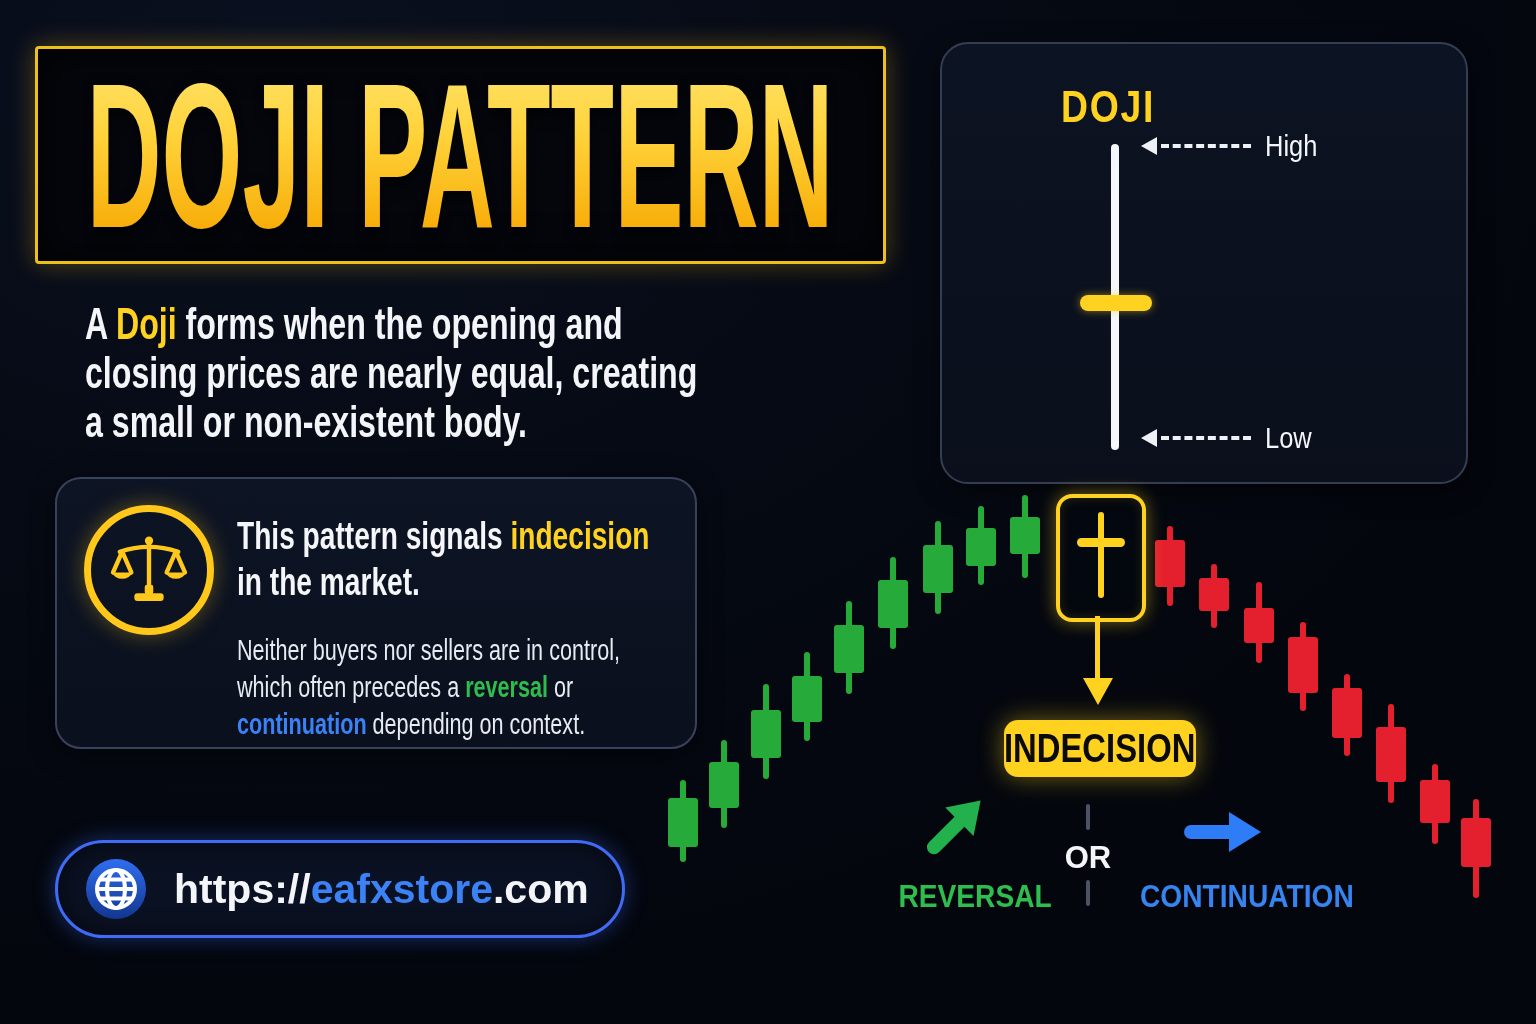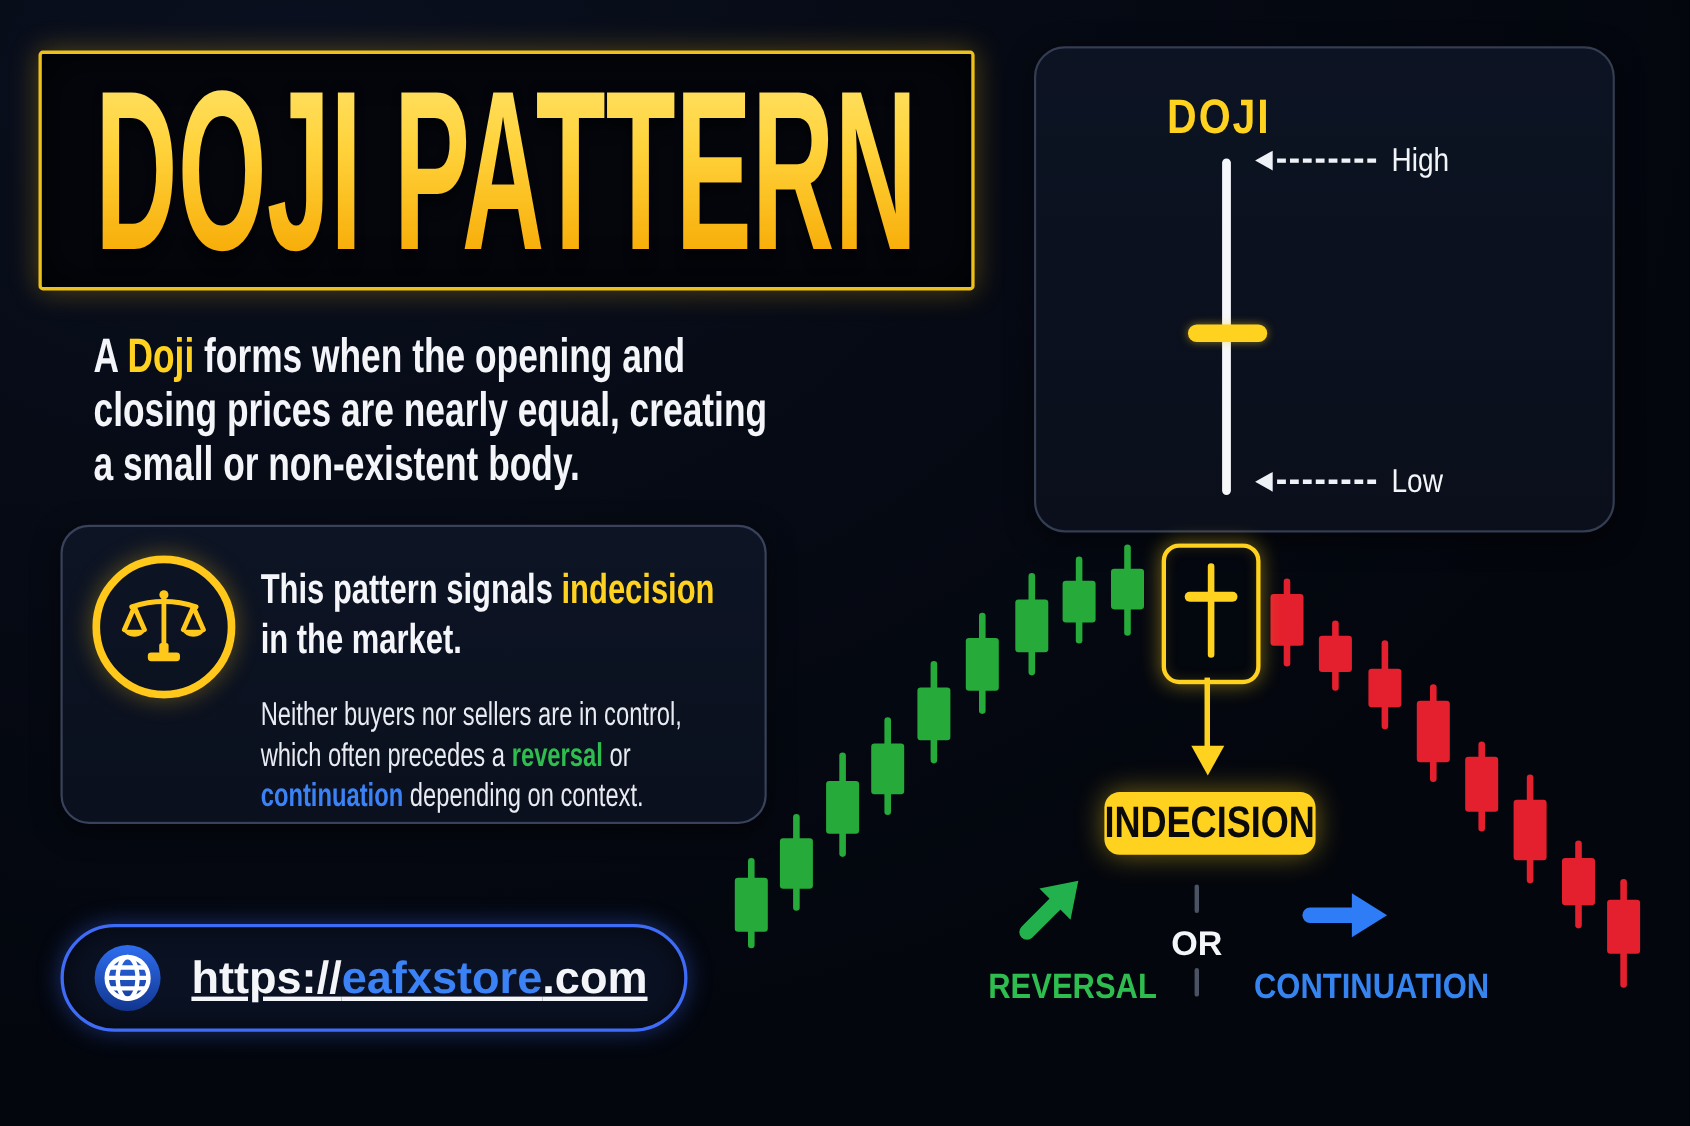--- a/index.html
+++ b/index.html
@@ -57,21 +57,21 @@
   .green-word{color:#2ebd4e;font-weight:bold;}
   .blue-word{color:#3b82f6;font-weight:bold;}
   
   .url-pill{
     position:absolute;left:55px;top:840px;width:570px;height:98px;
     background:#0a1122;border:3px solid #3f6cf7;border-radius:50px;
     box-shadow:0 0 22px rgba(62,108,247,.40), inset 0 0 24px rgba(0,0,0,.6);
     display:flex;align-items:center;gap:26px;padding-left:26px;box-sizing:border-box;
     cursor:pointer;
   }
-  .url-text{font-size:41px;font-weight:bold;letter-spacing:0;white-space:nowrap;text-decoration:underline;}
+  .url-text{font-size:41px;font-weight:bold;letter-spacing:0;white-space:nowrap;}
   .url-blue{color:#3b82f6;}
   
   .doji-panel{
     position:absolute;left:940px;top:42px;width:524px;height:438px;
     background:linear-gradient(180deg,#0c1322 0%,#0a0f1b 100%);
     border:2px solid #343d52;border-radius:28px;
     box-shadow:0 6px 24px rgba(0,0,0,.5);
   }
   .doji-panel-title{
     position:absolute;left:119px;top:38px;font-size:44px;font-weight:bold;color:#ffd21f;

